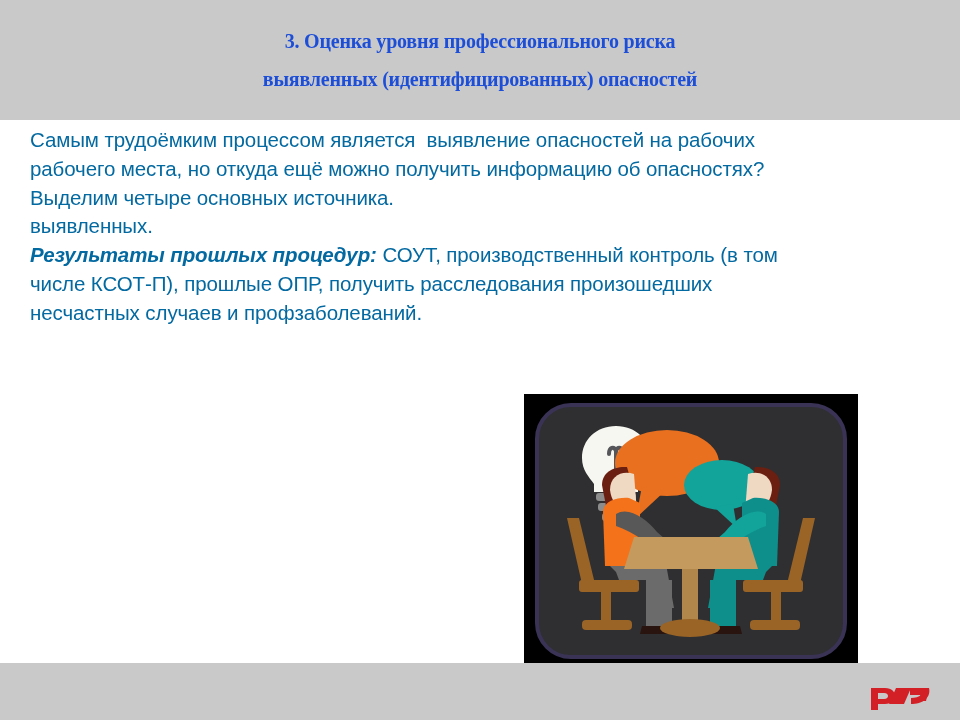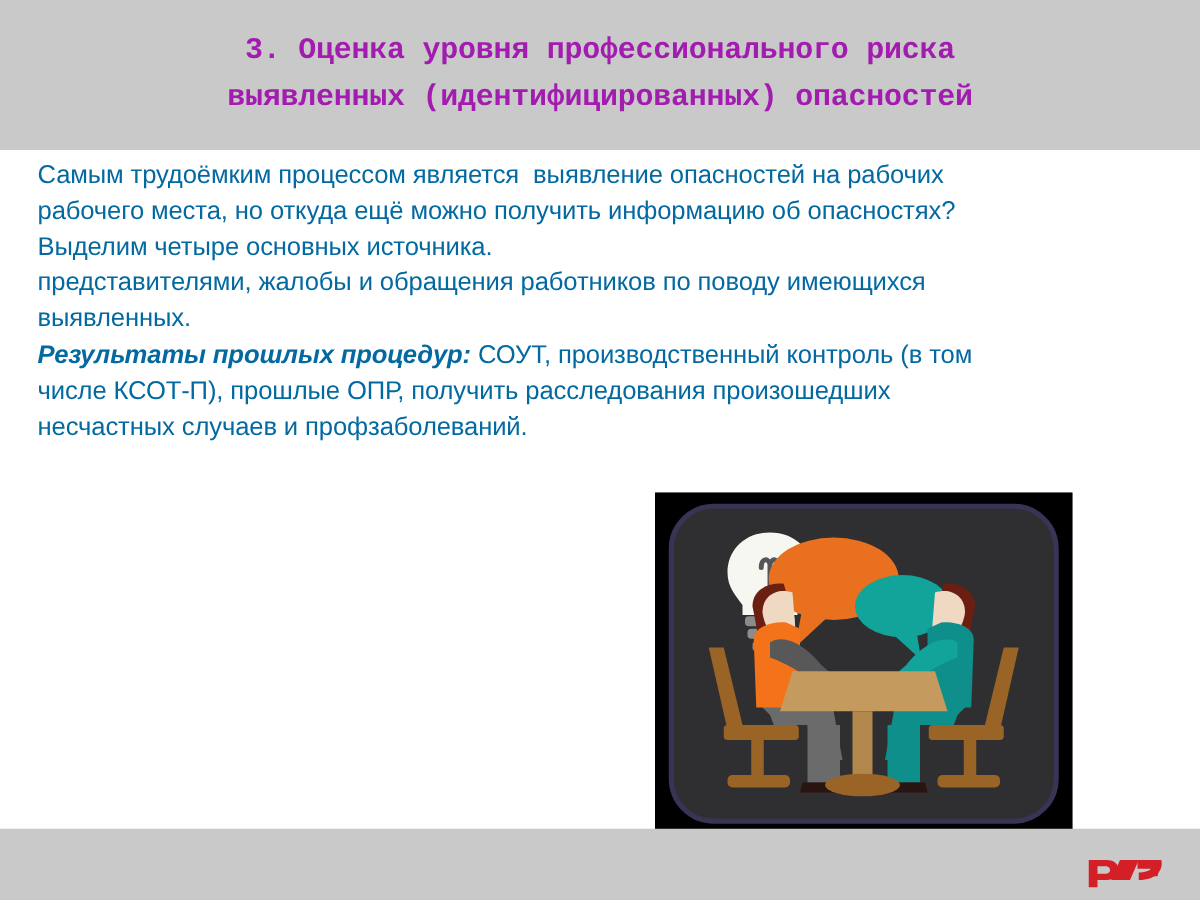--- a/index.html
+++ b/index.html
@@ -24,25 +24,25 @@
     width: 960px;
     height: 120px;
     background: #c9c9c9;
     display: flex;
     align-items: center;
     justify-content: center;
   }
   .title-text {
     width: 920px;
     text-align: center;
-    font-family: Liberation Mono, monospace;
+    font-family: Liberation Serif, serif;
     font-weight: bold;
-    font-size: 24px;
+    font-size: 20px;
     line-height: 38px;
-    color: #a21caf;
+    color: #1d4ed8;
     letter-spacing: -0.2px;
   }
 
   
   .body-block {
     position: absolute;
     left: 30px;
     top: 126px;
     width: 900px;
   }
@@ -95,21 +95,20 @@
   <div class="title-text">
     <div>3. Оценка уровня профессионального риска</div>
     <div>выявленных (идентифицированных) опасностей</div>
   </div>
 </div>
 
 <div class="body-block">
   <div class="body-line"><span class="lead"></span><span>Самым трудоёмким процессом является  выявление опасностей на рабочих</span></div>
   <div class="body-line"><span class="lead"></span><span>рабочего места, но откуда ещё можно получить информацию об опасностях?</span></div>
   <div class="body-line"><span class="lead"></span><span>Выделим четыре основных источника.</span></div>
-  <div class="body-line"><span class="lead"></span><span>представителями, жалобы и обращения работников по поводу имеющихся</span></div>
   <div class="body-line"><span class="lead"></span><span>выявленных.</span></div>
   <div class="body-line"><span class="lead">Результаты прошлых процедур:</span><span> СОУТ, производственный контроль (в том</span></div>
   <div class="body-line"><span class="lead"></span><span>числе КСОТ-П), прошлые ОПР, получить расследования произошедших</span></div>
   <div class="body-line"><span class="lead"></span><span>несчастных случаев и профзаболеваний.</span></div>
 </div>
 
 <div class="illus-wrap">
   <svg class="illus-svg" width="334" height="270" viewBox="0 0 334 270">
 
     <rect x="0" y="0" width="334" height="270" fill="#000000"></rect>

